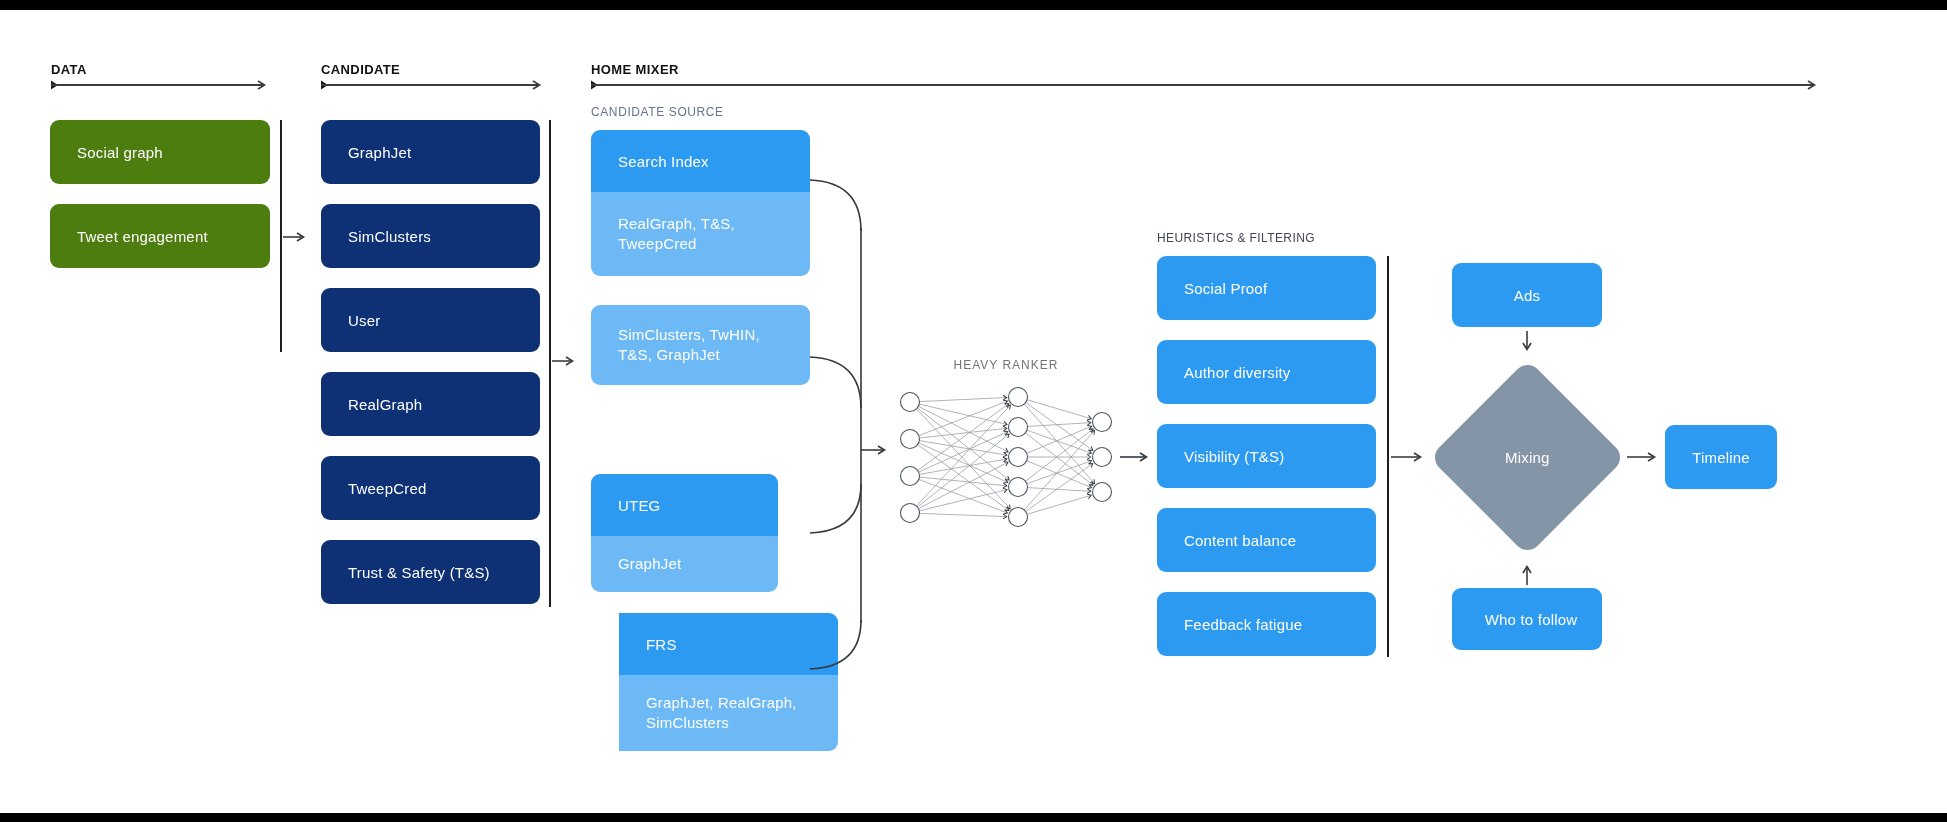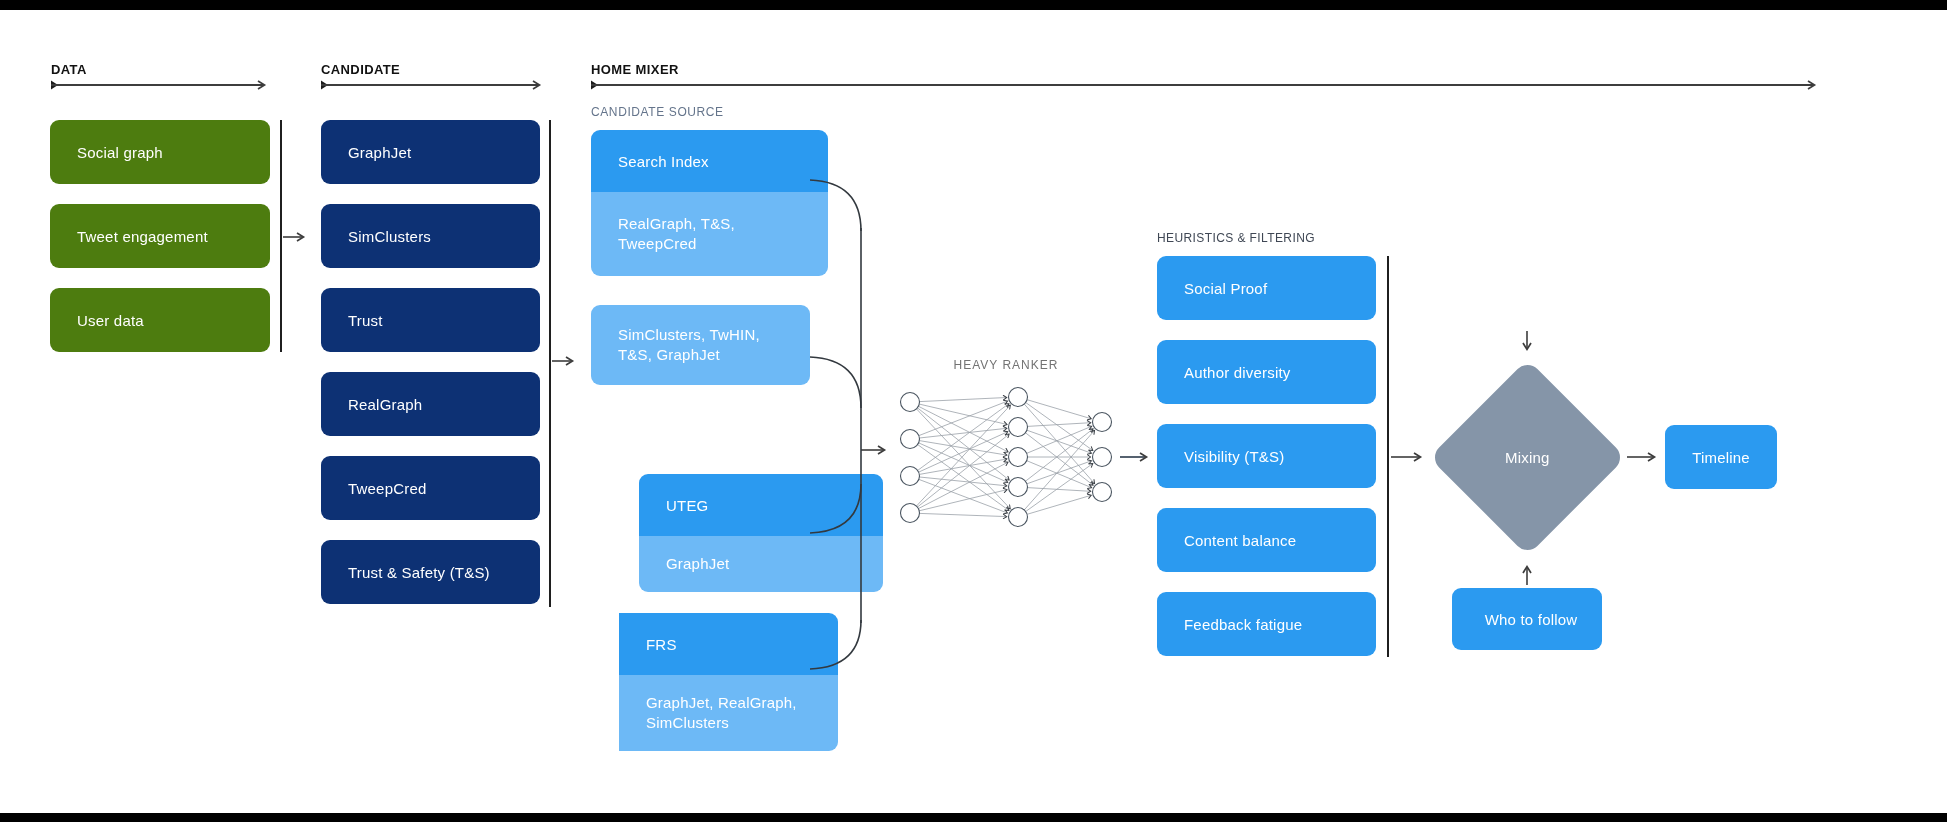--- a/index.html
+++ b/index.html
@@ -34,51 +34,51 @@
 
   <div class="sec-lbl" style="left:51px;top:62px;">DATA</div>
   <div class="sec-lbl" style="left:321px;top:62px;">CANDIDATE</div>
   <div class="sec-lbl" style="left:591px;top:62px;">HOME MIXER</div>
   <div class="sub-lbl" style="left:591px;top:105px;">CANDIDATE SOURCE</div>
   <div class="hr-lbl" style="left:906px;top:358px;width:200px;">HEAVY RANKER</div>
   <div class="hf-lbl" style="left:1157px;top:231px;">HEURISTICS &amp; FILTERING</div>
 
   <div class="box dbox" style="left:50px;top:120px;width:220px;height:64px;">Social graph</div>
   <div class="box dbox" style="left:50px;top:204px;width:220px;height:64px;">Tweet engagement</div>
-  <div class="box dbox" style="left:50px;top:288px;width:220px;height:64px;">User data</div>
 
   <div class="box fbox" style="left:321px;top:120px;width:219px;height:64px;">GraphJet</div>
   <div class="box fbox" style="left:321px;top:204px;width:219px;height:64px;">SimClusters</div>
-  <div class="box fbox" style="left:321px;top:288px;width:219px;height:64px;">Trust</div>
+  <div class="box fbox" style="left:321px;top:288px;width:219px;height:64px;">User</div>
   <div class="box fbox" style="left:321px;top:372px;width:219px;height:64px;">RealGraph</div>
   <div class="box fbox" style="left:321px;top:456px;width:219px;height:64px;">TweepCred</div>
   <div class="box fbox" style="left:321px;top:540px;width:219px;height:64px;">Trust &amp; Safety (T&amp;S)</div>
 
-  <div class="group" style="left:591px;top:130px;width:237px;">
+  <div class="group" style="left:591px;top:130px;width:219px;">
     <div class="group-head" style="height:62px;">Search Index</div>
     <div class="group-sub" style="height:84px;">RealGraph, T&amp;S, TweepCred</div>
   </div>
   <div class="group" style="left:591px;top:305px;width:219px;">
     <div class="group-sub" style="height:80px;">SimClusters, TwHIN, T&amp;S, GraphJet</div>
   </div>
-  <div class="group" style="left:591px;top:474px;width:244px;margin-left:48px;">
+  <div class="group" style="left:591px;top:474px;width:187px;">
     <div class="group-head" style="height:62px;">UTEG</div>
     <div class="group-sub" style="height:56px;">GraphJet</div>
   </div>
   <div class="group" style="left:591px;top:613px;width:219px;padding-left:28px;">
     <div class="group-head" style="height:62px;">FRS</div>
     <div class="group-sub" style="height:76px;">GraphJet, RealGraph, SimClusters</div>
   </div>
 
   <div class="box cbox" style="left:1157px;top:256px;width:219px;height:64px;">Social Proof</div>
   <div class="box cbox" style="left:1157px;top:340px;width:219px;height:64px;">Author diversity</div>
   <div class="box cbox" style="left:1157px;top:424px;width:219px;height:64px;">Visibility (T&amp;S)</div>
   <div class="box cbox" style="left:1157px;top:508px;width:219px;height:64px;">Content balance</div>
   <div class="box cbox" style="left:1157px;top:592px;width:219px;height:64px;">Feedback fatigue</div>
 
+  <div class="box cbox center" style="left:1452px;top:263px;width:150px;height:64px;">Ads</div>
   <div class="diamond" style="left:1457.5px;top:387.5px;">
     <span>Mixing</span>
   </div>
   <div class="box cbox center" style="left:1452px;top:588px;width:150px;height:62px;padding-left:8px;">Who to follow</div>
   <div class="box cbox center" style="left:1665px;top:425px;width:112px;height:64px;">Timeline</div>
 
   <svg width="1947" height="822" viewBox="0 0 1947 822">
     <defs>
       <marker id="ah" markerUnits="userSpaceOnUse" markerWidth="11" markerHeight="11" viewBox="0 0 11 11" refX="7.5" refY="5.5" orient="auto">
         <path d="M1.5,1.5 L8,5.5 L1.5,9.5" fill="none" stroke="#3d3d3d" stroke-width="1.7"></path>

